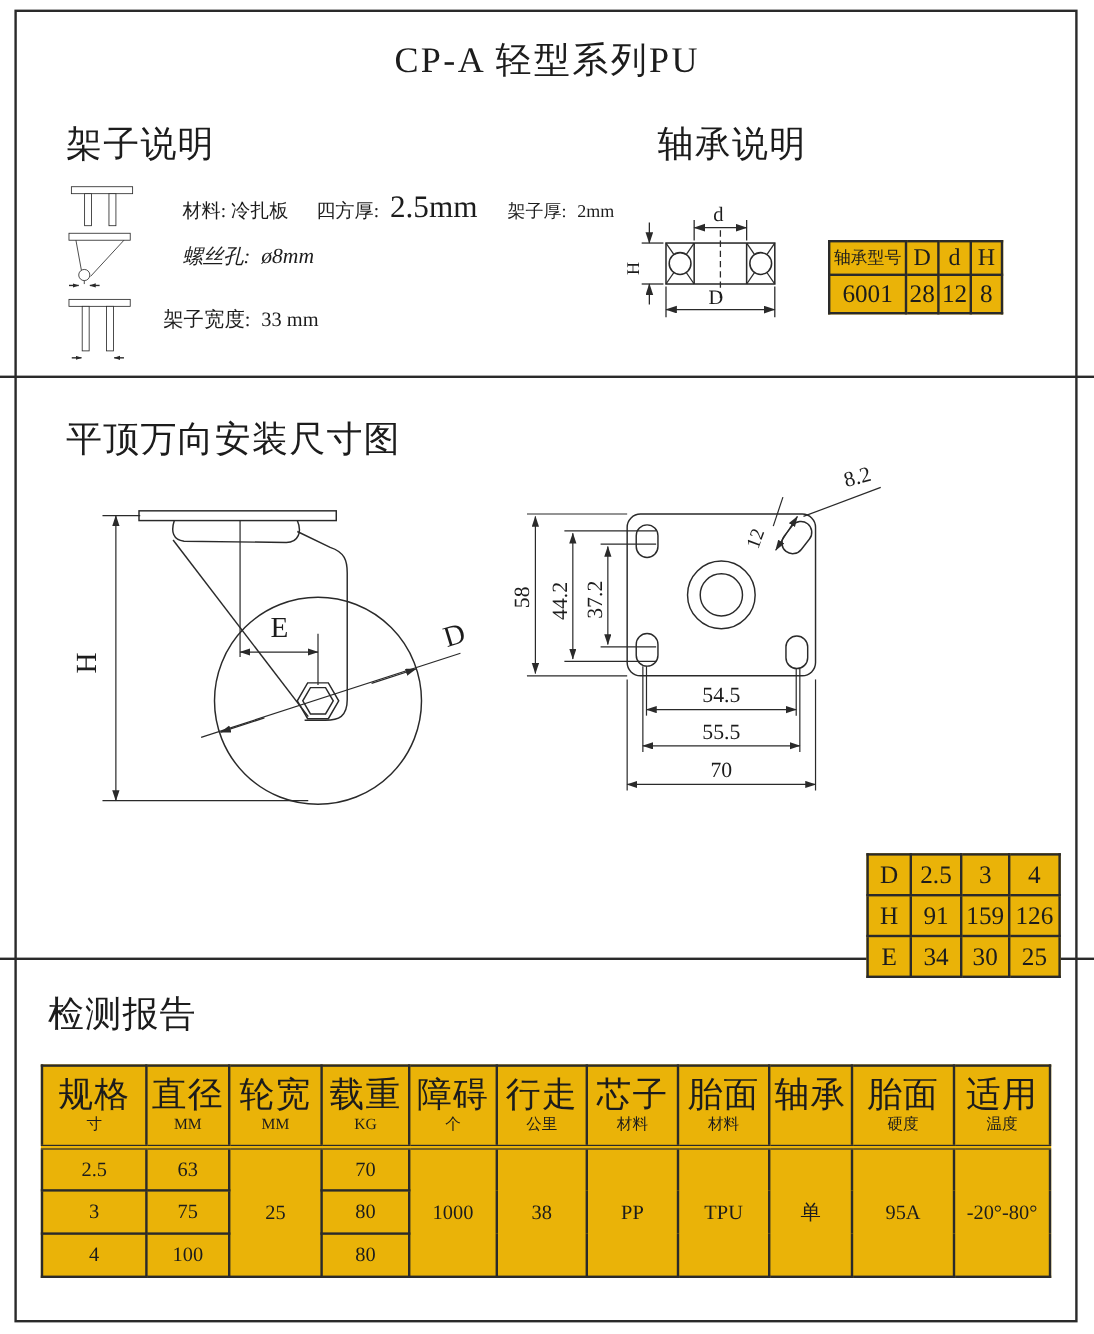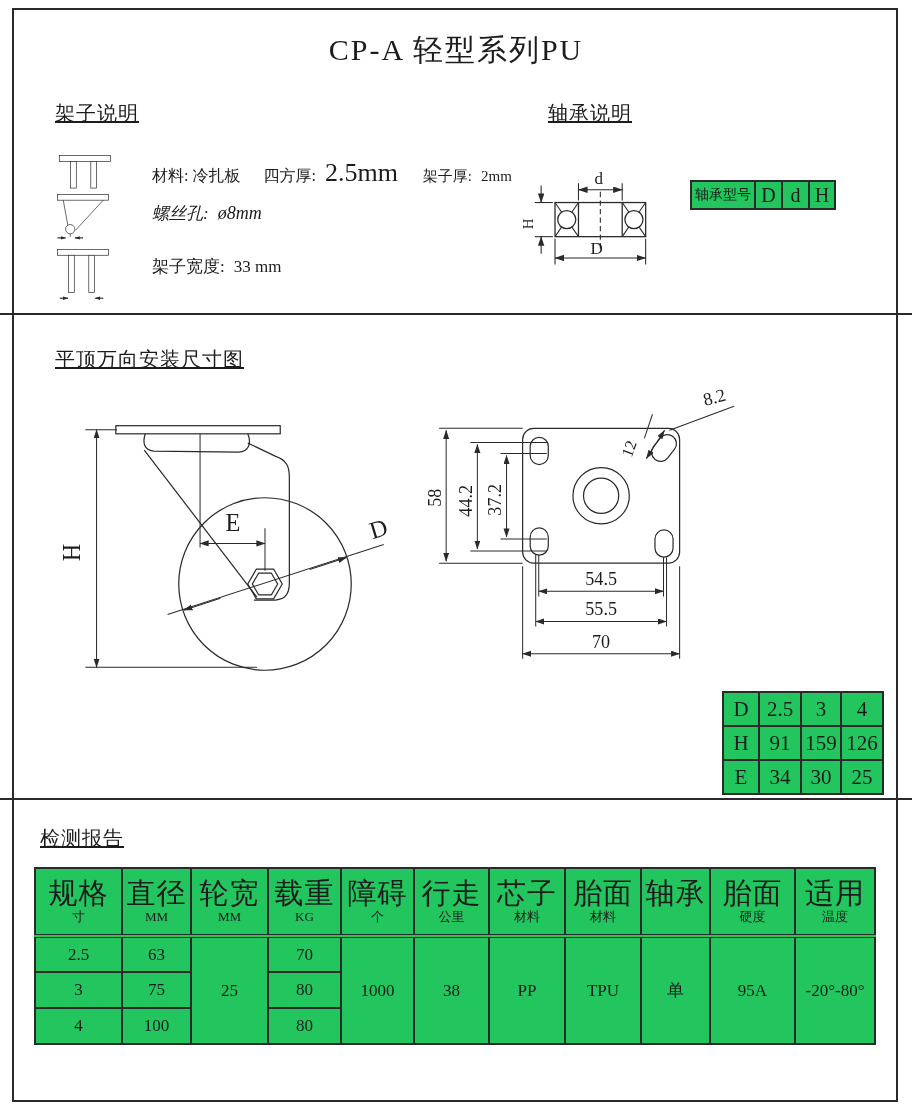--- a/index.html
+++ b/index.html
@@ -5,27 +5,27 @@
   html,body{margin:0;padding:0;}
   body{
     width:912px;height:1112px;background:#ffffff;position:relative;
     font-family:"Liberation Serif","DejaVu Serif",serif;color:#1c1c1c;
     overflow:hidden;
   }
   .abs{position:absolute;}
   .page-border{left:12px;top:8px;width:882px;height:1090px;border:2px solid #2a2a2a;}
   .hdiv{left:0;width:912px;border-top:2px solid #2a2a2a;height:0;}
   .page-title{left:0;top:30px;width:912px;text-align:center;font-size:30px;letter-spacing:2px;}
-  .sec-title{font-size:20px;letter-spacing:1px;text-decoration:underline;}
+  .sec-title{font-size:30px;letter-spacing:1px;}
   
   .spec-line{display:flex;align-items:baseline;gap:9px;white-space:nowrap;}
   .t15{font-size:15px;} .t16{font-size:16px;} .t17{font-size:17px;} .t18{font-size:18px;}
   .t26{font-size:26px;}
   
-  table{border-collapse:collapse;background:#22c55e;}
+  table{border-collapse:collapse;background:#eab308;margin-top:20px;}
   td,th{border:2px solid #2a2a2a;text-align:center;vertical-align:middle;font-weight:normal;padding:0;}
   
   .bearing-table td{font-size:21px;}
   .bearing-table .model-h{font-size:14px;}
   .bearing-table .letter{font-size:20px;}
   
   .dhe-table td{font-size:21px;}
   
   .report-table th{border-bottom:4px double #2a2a2a;}
   .report-table .h-main{font-size:29px;line-height:1.1;letter-spacing:1px;}
@@ -85,21 +85,21 @@
   <span class="t18">ø8mm</span>
 </div>
 
 <svg class="abs" style="left:54px;top:247px;" width="58" height="56" viewBox="0 0 100 96">
   <rect class="wfill" x="6" y="4" width="88" height="10"></rect>
   <rect class="wfill" x="25" y="14" width="10" height="64"></rect>
   <rect class="wfill" x="60" y="14" width="10" height="64"></rect>
   <line class="dim" x1="10" y1="88" x2="24" y2="88" marker-end="url(#arw)" style="stroke-width:2;"></line>
   <line class="dim" x1="85" y1="88" x2="71" y2="88" marker-end="url(#arw)" style="stroke-width:2;"></line>
 </svg>
-<div class="abs spec-line" style="left:152px;top:255px;">
+<div class="abs spec-line" style="left:136px;top:255px;">
   <span class="t17">架子宽度:</span>
   <span class="t17">33 mm</span>
 </div>
 
 <div class="abs sec-title" style="left:548px;top:100px;">轴承说明</div>
 
 <svg class="abs" style="left:528px;top:162px;" width="150" height="112" viewBox="0 0 140 105">
   <rect class="ln" x="25" y="38" width="85" height="32"></rect>
   <line class="ln" x1="47" y1="38" x2="47" y2="70"></line>
   <line class="ln" x1="88" y1="38" x2="88" y2="70"></line>
@@ -126,20 +126,26 @@
 </svg>
 
 <table class="abs bearing-table" style="left:690px;top:180px;">
   <tbody>
       <tr>
     <td class="model-h" style="width:62px;height:26px;">轴承型号</td>
     <td class="letter" style="width:25px;">D</td>
     <td class="letter" style="width:25px;">d</td>
     <td class="letter" style="width:24px;">H</td>
   </tr>
+  <tr>
+    <td style="height:30px;">6001</td>
+    <td>28</td>
+    <td>12</td>
+    <td>8</td>
+  </tr>
 </tbody>
   </table>
 
 <div class="abs sec-title" style="left:55px;top:326px;margin-top:20px;">平顶万向安装尺寸图</div>
 
 <svg class="abs" style="left:58px;top:398px;" width="345" height="305" viewBox="0 0 340 300">
   <rect class="ln" x="57" y="27" width="162" height="8"></rect>
   <path class="ln" d="M86,35 C83,44 85,51 94,52 L178,53 C188,53 191,44 187,35"></path>
   <path class="ln" d="M187,44 L214,57 C226,61 228,68 228,78 L228,182 C228,196 221,199 210,199 L193,199"></path>
   <line class="ln" x1="85" y1="51" x2="196" y2="196"></line>

